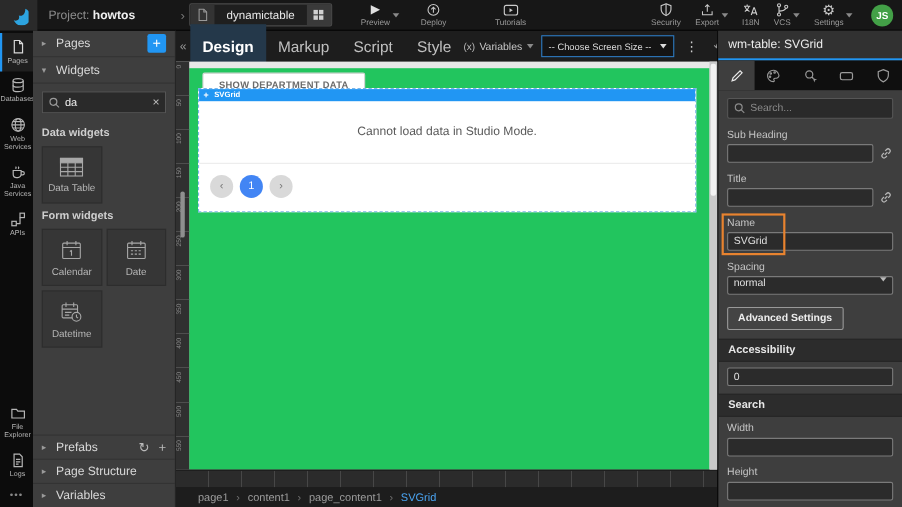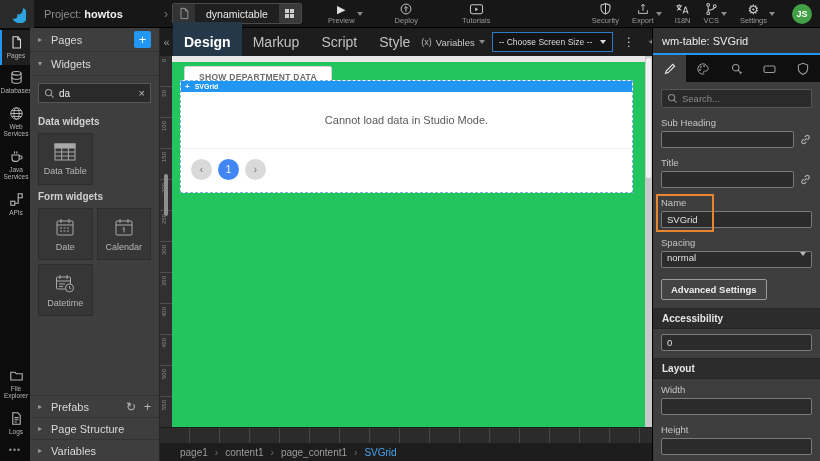--- a/index.html
+++ b/index.html
@@ -147,21 +147,21 @@
           </span>
       </span>
     </div>
     <div class="with-caret" style="margin-left:26px">
       <div class="hdr-act">
         <span class="gi play-glyph">▶</span>
         <span>Preview</span>
       </div>
       <span class="tri-down" style="margin-top:9px"></span>
     </div>
-    <div class="hdr-act" style="margin-left:32px">
+    <div class="hdr-act" style="margin-left:20px">
       <span class="gi">
         <svg class="ic" width="14" height="14" viewBox="0 0 16 16" fill="none" stroke="#c9c9c9" stroke-width="1.1">
           <circle cx="8" cy="8" r="5.6"></circle>
             <path d="M8 11V5.4M5.8 7.4L8 5.2l2.2 2.2"></path>
         </svg>
       </span>
       <span>Deploy</span>
     </div>
     <div class="hdr-act" style="margin-left:44px">
       <span class="gi">
@@ -318,31 +318,31 @@
           </svg>
           <span>Data Table</span>
         </div>
       </div>
       <div class="wsec-label">Form widgets</div>
       <div class="cards">
         <div class="card">
           <svg class="ic" width="22" height="21" viewBox="0 0 22 21" fill="none" stroke="#a8a8a8" stroke-width="1">
             <rect x="3" y="4" width="16" height="14" rx="1"></rect>
               <path d="M7 2v4M15 2v4M3 8h16"></path>
-            <path d="M6 11h2M9.5 11h2M13 11h2M6 14h2M9.5 14h2M13 14h2"></path>
-          </svg>
-          <span>Date</span>
+            <path d="M11 10.5v5M9.6 11.8l1.4-1.3"></path>
+          </svg>
+          <span>Calendar</span>
         </div>
         <div class="card">
           <svg class="ic" width="22" height="21" viewBox="0 0 22 21" fill="none" stroke="#a8a8a8" stroke-width="1">
             <rect x="3" y="4" width="16" height="14" rx="1"></rect>
               <path d="M7 2v4M15 2v4M3 8h16"></path>
-            <path d="M11 10.5v5M9.6 11.8l1.4-1.3"></path>
-          </svg>
-          <span>Calendar</span>
+            <path d="M6 11h2M9.5 11h2M13 11h2M6 14h2M9.5 14h2M13 14h2"></path>
+          </svg>
+          <span>Date</span>
         </div>
         <div class="card">
           <svg class="ic" width="22" height="21" viewBox="0 0 22 21" fill="none" stroke="#a8a8a8" stroke-width="1">
             <rect x="2.5" y="4" width="14" height="12" rx="1"></rect>
               <path d="M6 2v4M13 2v4M2.5 8h14"></path>
               <path d="M5 11h6M5 13.5h4"></path>
             <circle cx="15.5" cy="15" r="4" fill="#363636"></circle>
               <path d="M15.5 13v2.2l1.5 1"></path>
           </svg>
           <span>Datetime</span>
@@ -535,21 +535,21 @@
 
         <button class="adv-btn">Advanced Settings</button>
 
         <div class="sect">Accessibility</div>
         <div class="field">
           <div class="frow">
             <input class="tinput" value="0" style="">
           </div>
         </div>
 
-        <div class="sect">Layout</div>
+        <div class="sect">Search</div>
         <div class="field">
           <label>Width</label>
           <div class="frow">
             <input class="tinput" value="" style="">
           </div>
         </div>
         <div class="field">
           <label>Height</label>
           <div class="frow">
             <input class="tinput" value="" style="">

